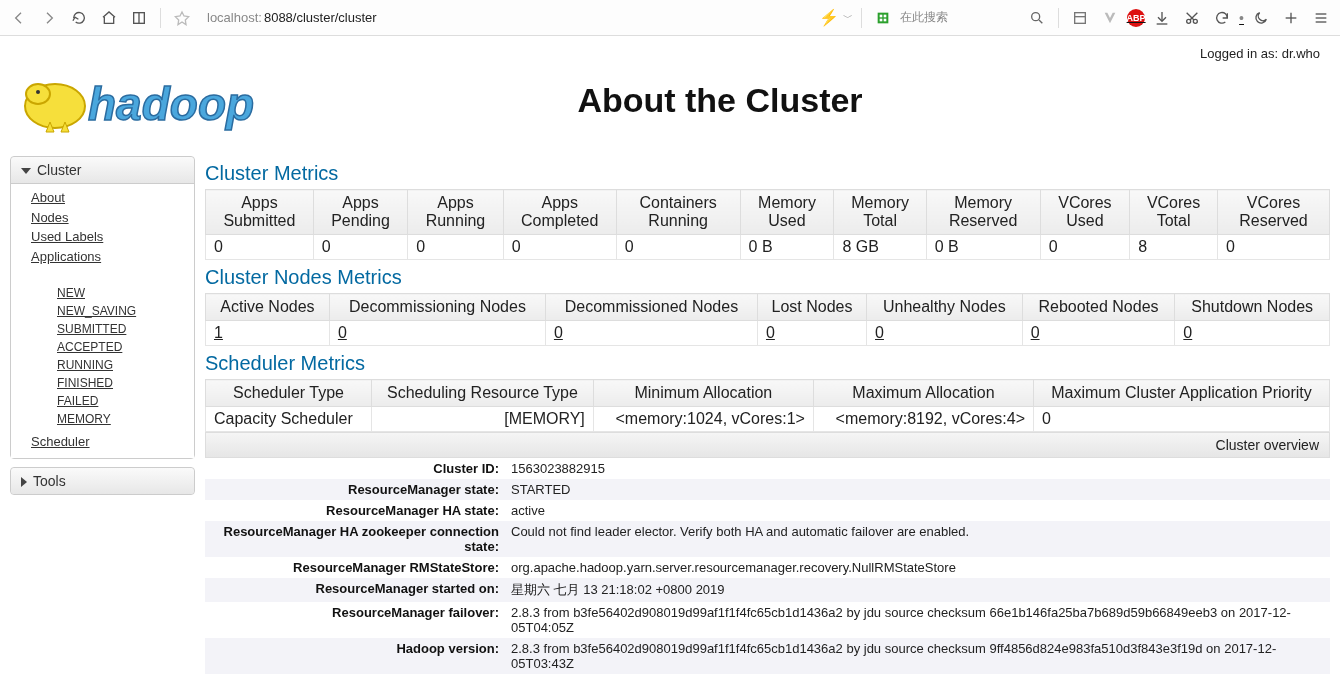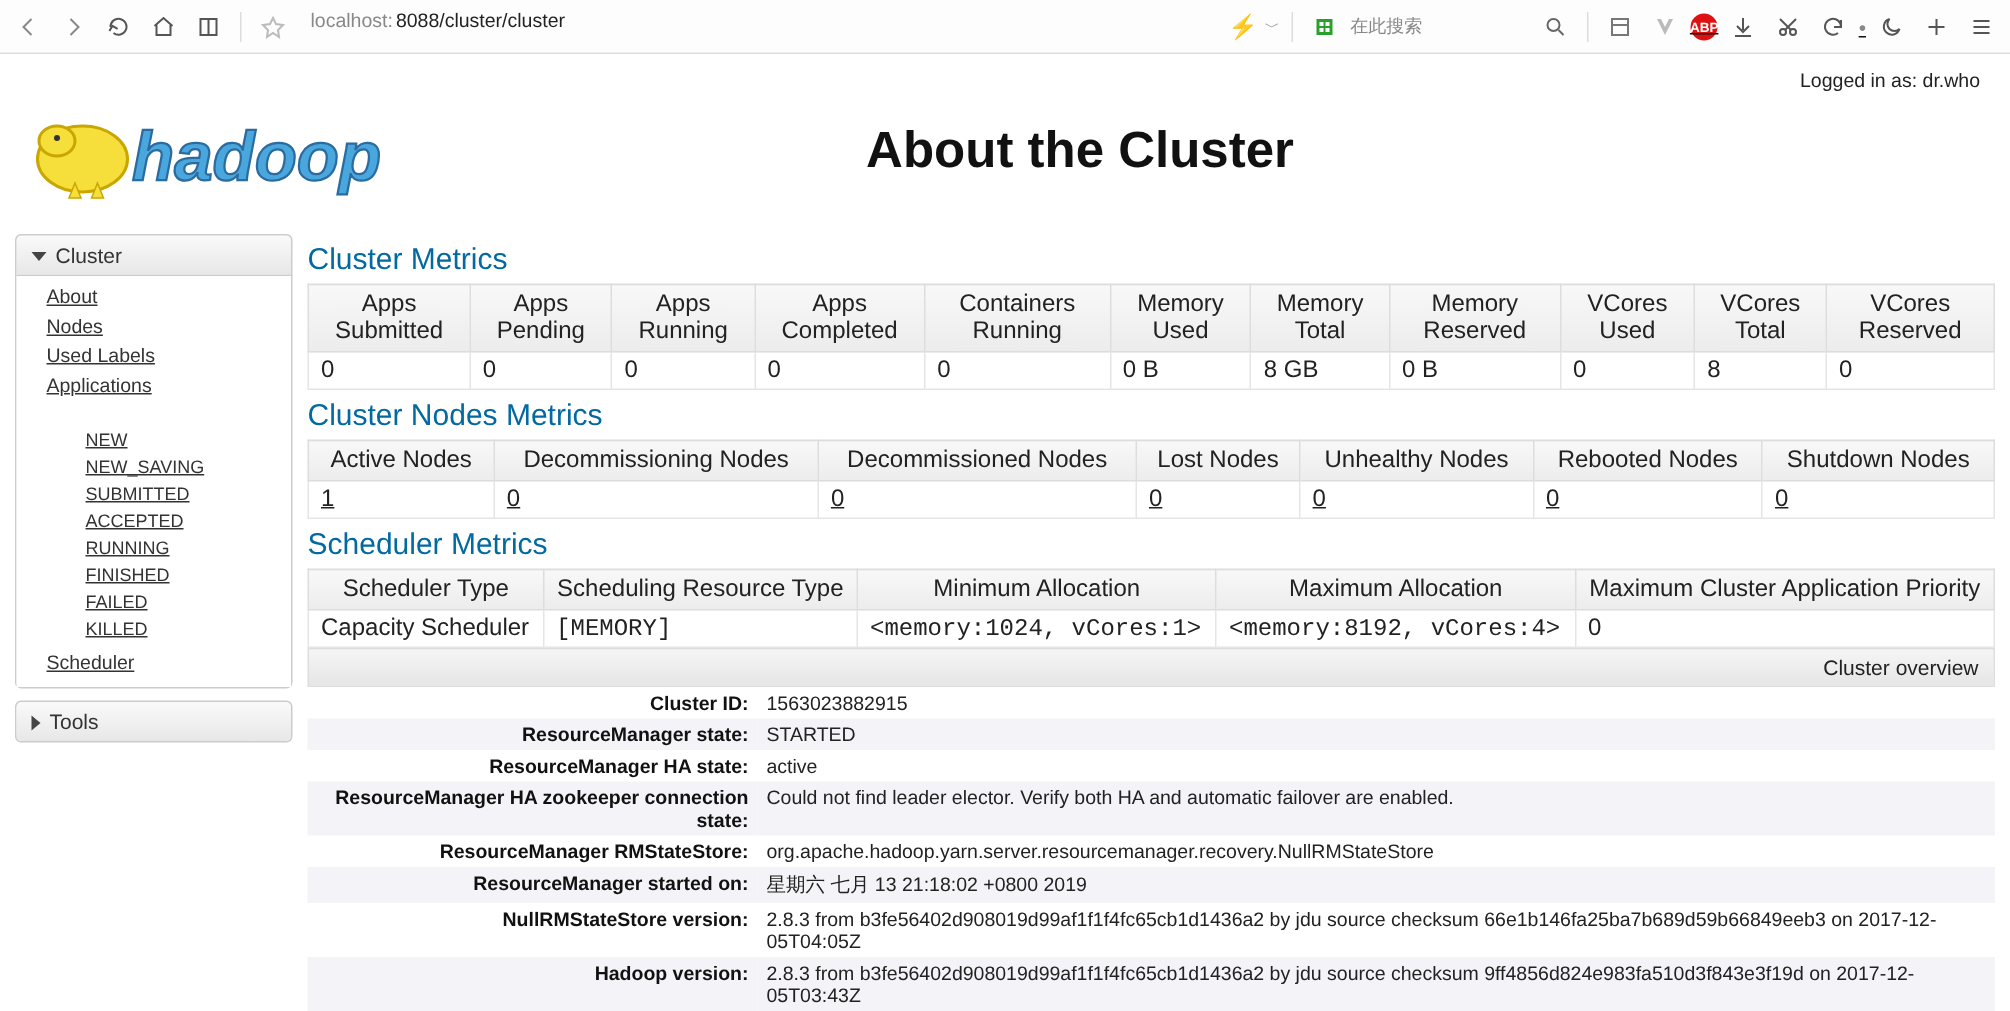--- a/index.html
+++ b/index.html
@@ -2,21 +2,21 @@
 <html><head>
 <meta charset="utf-8">
 <style>
   * { margin:0; padding:0; box-sizing:border-box; }
   body { font-family: Arial, Helvetica, sans-serif; font-size:13px; color:#111; background:#fff; width:1340px; }
   
   .toolbar { height:36px; display:flex; align-items:center; padding:0 6px; gap:4px; border-bottom:1px solid #ddd; background:#fdfdfd; }
   .tb-btn { width:26px; height:26px; display:flex; align-items:center; justify-content:center; color:#555; border-radius:3px; }
   .tb-btn svg { width:16px; height:16px; }
   .tb-sep { width:1px; height:20px; background:#ddd; margin:0 4px; }
-  .addr { flex:1; height:24px; display:flex; padding:0 8px; color:#222; }
+  .addr { flex:1; height:24px; display:flex; align-items:center; padding:0 8px; color:#222; }
   .addr-prefix { color:#888; margin-right:2px; }
   .searchbox { width:120px; height:22px; display:flex; align-items:center; color:#888; font-size:12px; }
   .abp { width:18px; height:18px; background:#d11; color:#fff; border-radius:50%; display:flex; align-items:center; justify-content:center; font-size:9px; font-weight:bold; }
   .lightning { color:#e6c040; font-size:16px; }
   .chev-d { color:#999; font-size:10px; }
   .tb-right-group { display:flex; align-items:center; gap:4px;text-decoration:underline; }
 
   
   .page { padding:10px 10px 30px 10px; }
   .loginbar { text-align:right; font-size:13px; color:#222; padding-right:10px; height:18px; }
@@ -33,21 +33,21 @@
   .panel-head.collapsed-look { border-bottom:none; border-radius:4px; }
   .panel-body { padding:4px 8px 6px 20px; background:#fff; }
   .panel-body a, .sublist a { color:#333; text-decoration:underline; display:block; line-height:1.5; font-size:13px; }
   .sublist { margin:18px 0 4px 26px; }
   .sublist a { font-size:12px; }
 
   h3.section { font-size:20px; font-weight:500; color:#0369a1; margin:6px 0 4px 0; }
   table.metrics { width:100%; border-collapse:collapse; font-size:16px; }
   table.metrics th { background:linear-gradient(#f8f8f8,#ececec); border:1px solid #ddd; padding:4px 8px; font-weight:400; color:#222; text-align:center; }
   table.metrics td { border:1px solid #e5e5e5; padding:3px 8px; text-align:left; color:#222; }
-  table.metrics td.center { text-align:left;font-family:Liberation Mono, monospace; }
+  table.metrics td.center { text-align:right; }
   table.metrics td a { text-decoration:underline; color:#222; }
 
   .overview-cap { background:linear-gradient(#f5f5f5,#e6e6e6); border:1px solid #ddd; padding:4px 10px; text-align:right; font-size:14px; color:#222; }
   table.overview { width:100%; border-collapse:collapse; font-size:13px; }
   table.overview tr:nth-child(even) td { background:#f3f3f8; }
   table.overview td { padding:3px 6px; vertical-align:top; }
   table.overview td.k { width:300px; text-align:right; font-weight:bold; color:#111; }
   table.overview td.v { text-align:left; color:#222; }
 
   .triangle { display:inline-block; width:0; height:0; border-style:solid; margin-right:6px; vertical-align:middle;}
@@ -208,21 +208,21 @@
           <a>Used Labels</a>
           <a>Applications</a>
           <div class="sublist">
             <a>NEW</a>
             <a>NEW_SAVING</a>
             <a>SUBMITTED</a>
             <a>ACCEPTED</a>
             <a>RUNNING</a>
             <a>FINISHED</a>
             <a>FAILED</a>
-            <a>KILLED</a>
+            <a>MEMORY</a>
           </div>
           <a>Scheduler</a>
         </div>
       </div>
       <div class="panel">
         <div class="panel-head collapsed-look"><span class="triangle tri-right"></span><span>Tools</span></div>
       </div>
     </div>
 
     <div class="main">
@@ -323,21 +323,21 @@
             </tr>
         <tr>
               <td class="k">ResourceManager RMStateStore:</td>
               <td class="v">org.apache.hadoop.yarn.server.resourcemanager.recovery.NullRMStateStore</td>
             </tr>
         <tr>
               <td class="k">ResourceManager started on:</td>
               <td class="v">星期六 七月 13 21:18:02 +0800 2019</td>
             </tr>
         <tr>
-              <td class="k">NullRMStateStore version:</td>
+              <td class="k">ResourceManager failover:</td>
               <td class="v">2.8.3 from b3fe56402d908019d99af1f1f4fc65cb1d1436a2 by jdu source checksum 66e1b146fa25ba7b689d59b66849eeb3 on 2017-12-05T04:05Z</td>
             </tr>
         <tr>
               <td class="k">Hadoop version:</td>
               <td class="v">2.8.3 from b3fe56402d908019d99af1f1f4fc65cb1d1436a2 by jdu source checksum 9ff4856d824e983fa510d3f843e3f19d on 2017-12-05T03:43Z</td>
             </tr>
       </tbody>
         </table>
     </div>
   </div>

